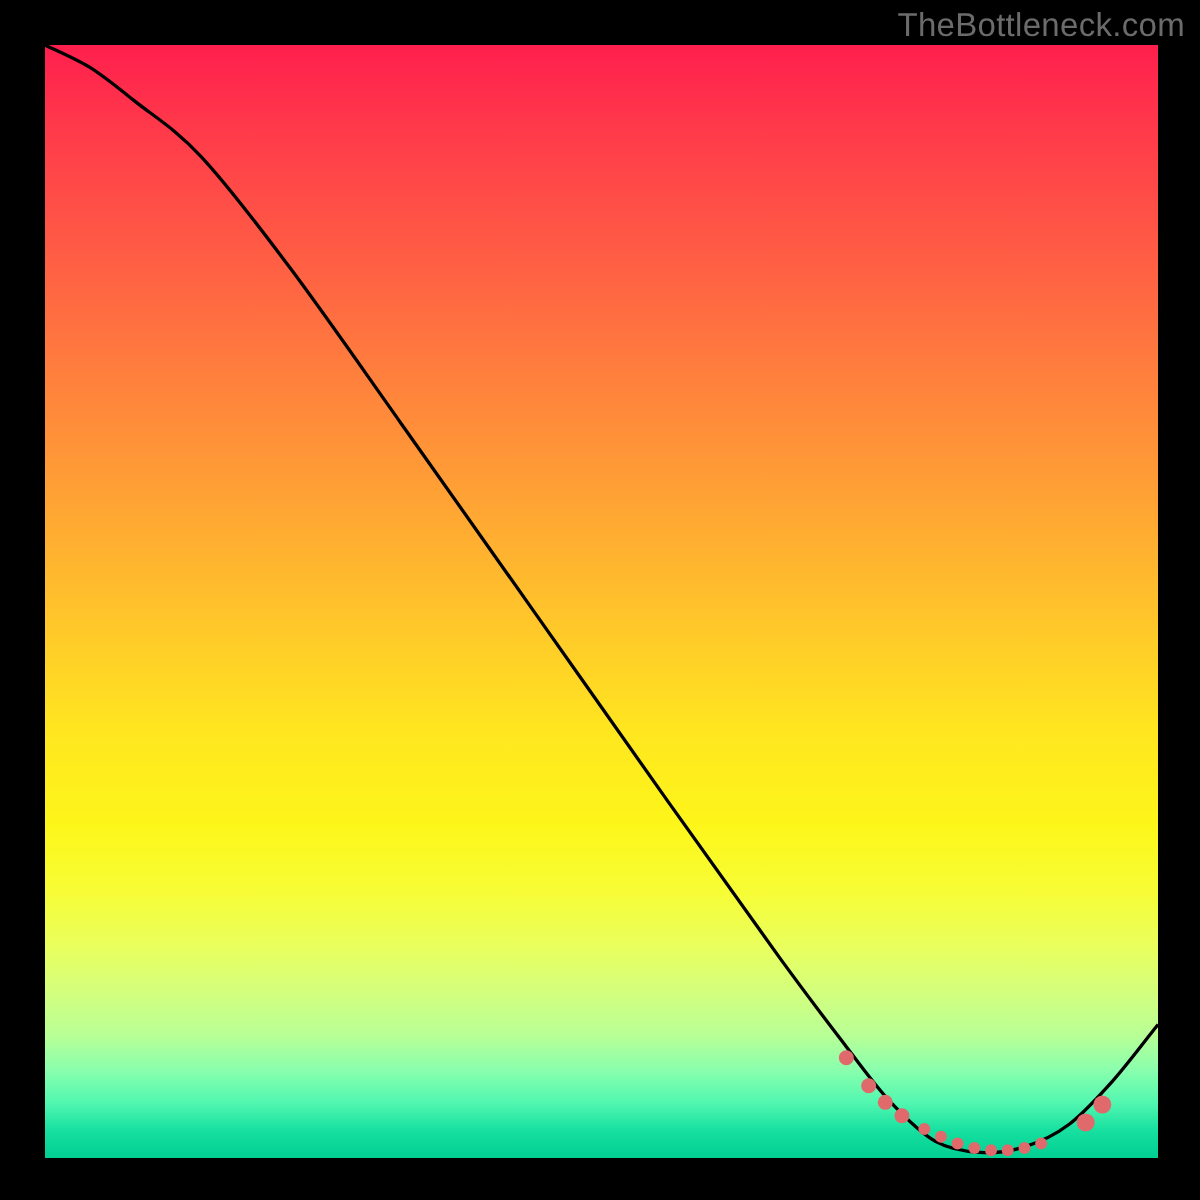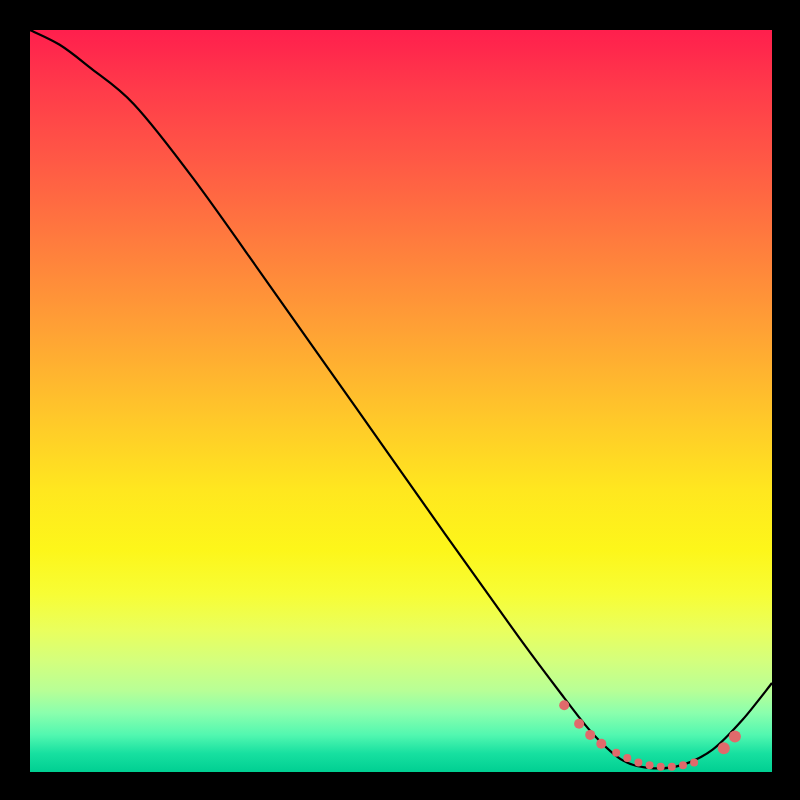--- a/index.html
+++ b/index.html
@@ -69,20 +69,21 @@
   }
   .dot {
     fill: #e06a6b;
     stroke: none;
   }
 </style>
 </head>
 <body>
 
 <div class="frame">
+  <div class="watermark">TheBottleneck.com</div>
 
   <div class="plot">
     <svg class="curve" viewBox="0 0 742 742" preserveAspectRatio="none">
       <path class="curve-line" d="M 0.0 0.0 C 4.9 2.5, 19.8 8.7, 29.7 14.8 C 39.6 21.0, 47.0 27.2, 59.4 37.1 C 71.7 47.0, 86.6 55.6, 103.9 74.2 C 121.2 92.7, 141.0 118.7, 163.2 148.4 C 185.5 178.1, 210.2 213.9, 237.4 252.3 C 264.6 290.6, 296.8 336.4, 326.5 378.4 C 356.2 420.5, 388.3 466.2, 415.5 504.6 C 442.7 542.9, 469.9 581.2, 489.7 608.4 C 509.5 635.6, 521.9 651.7, 534.2 667.8 C 546.6 683.9, 554.0 694.4, 563.9 704.9 C 573.8 715.4, 583.7 725.3, 593.6 730.9 C 603.5 736.4, 613.4 737.7, 623.3 738.3 C 633.2 738.9, 643.1 737.7, 653.0 734.6 C 662.9 731.5, 672.7 727.2, 682.6 719.7 C 692.5 712.3, 702.4 701.2, 712.3 690.1 C 722.2 678.9, 737.1 659.1, 742.0 653.0"></path>
       <g>
           <circle cx="534.2" cy="675.2" r="5" class="dot"></circle>
           <circle cx="549.1" cy="693.8" r="5" class="dot"></circle>
           <circle cx="560.2" cy="704.9" r="5" class="dot"></circle>
           <circle cx="571.3" cy="713.8" r="5" class="dot"></circle>
           <circle cx="586.2" cy="722.7" r="4" class="dot"></circle>

